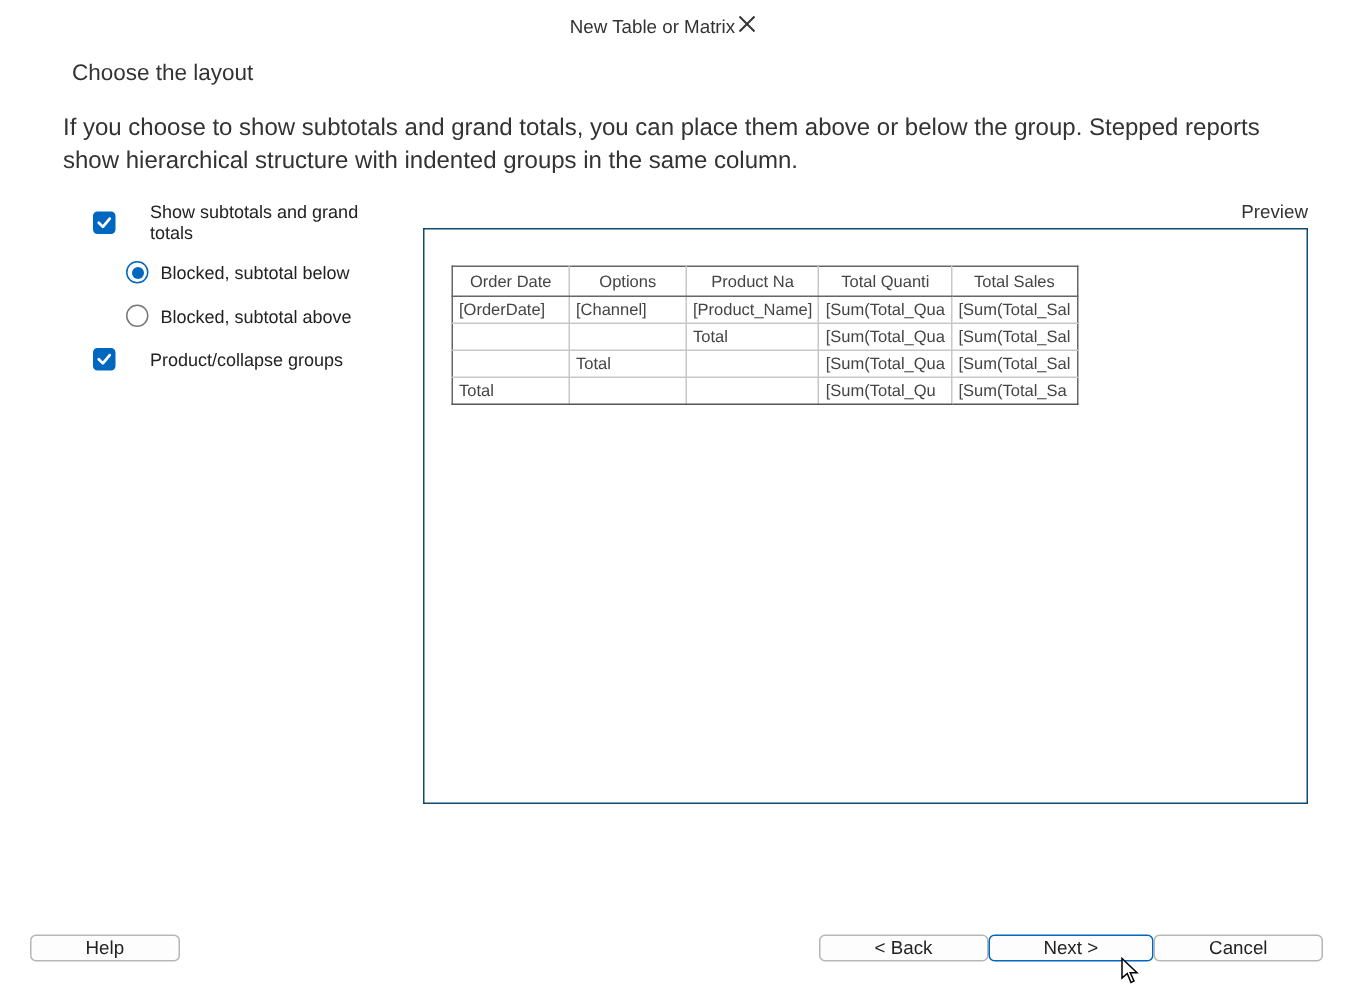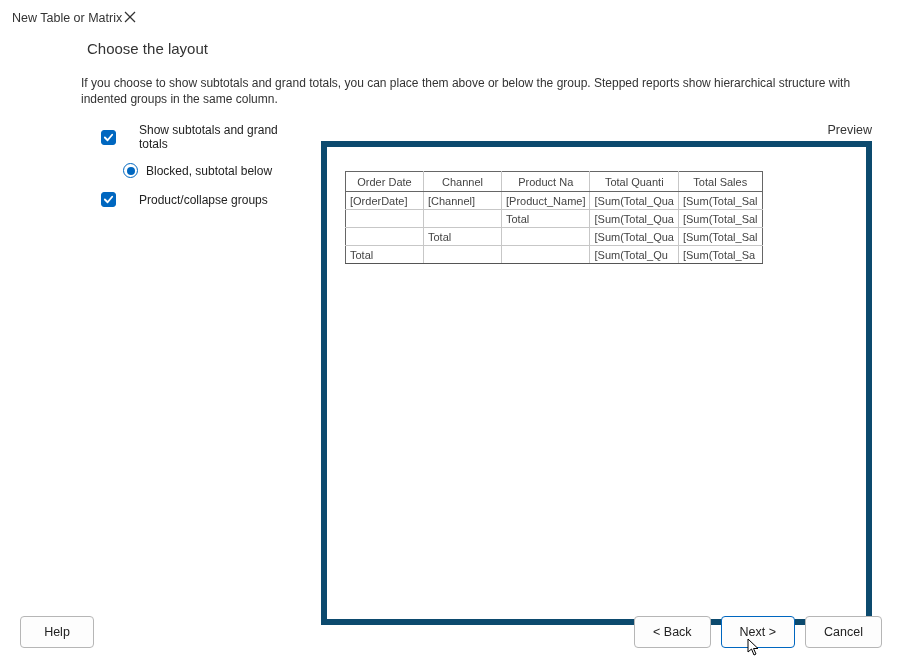--- a/index.html
+++ b/index.html
@@ -12,46 +12,45 @@
     font-size: 12px;
     color: #222;
     background: #fff;
     width: 902px;
     height: 656px;
     position: relative;
     overflow: hidden;
   }
   .titlebar {
     display: flex;
-    justify-content: flex-start;
+    justify-content: center;
     align-items: center;
     padding: 8px 28px 6px 12px;
   }
   .titlebar-title {
     font-size: 12.5px;
     color: #333;
   }
   .close-btn {
     font-size: 16px;
     color: #333;
     cursor: pointer;
     padding: 2px;
     line-height: 1;
   }
   .content {
     padding: 6px 30px 0 48px;
-    margin-left: 39px;
   }
   .heading {
     font-size: 15px;
     color: #333;
     margin-bottom: 18px;
   }
   .description {
-    font-size: 12px;
+    font-size: 16px;
     color: #333;
     margin-left: -6px;
     margin-bottom: 16px;
     line-height: 1.35;
   }
   .body-row {
     display: flex;
     gap: 14px;
   }
   .options-col {
@@ -122,22 +121,22 @@
   .preview-col {
     flex: 1;
   }
   .preview-title {
     text-align: right;
     font-size: 12.5px;
     color: #333;
     margin-bottom: 4px;
   }
   .preview-frame {
-    border: 6px solid #0c4a6e;
-    height: 484px;
+    border: 1px solid #0c4a6e;
+    height: 384px;
     padding: 24px 0 0 0;
     overflow: hidden;
   }
   .preview-inner {
     margin-left: 18px;
     display: inline-block;
   }
 
   table.preview-table {
     border-collapse: collapse;
@@ -181,38 +180,38 @@
 
   .footer {
     position: absolute;
     left: 0; right: 0; bottom: 0;
     height: 48px;
     display: flex;
     align-items: center;
     padding: 0 20px;
   }
   .btn {
-    height: 32px;
-    padding: 0 18px;
+    height: 18px;
+    padding: 0 36px;
     border: 1px solid #b6b6b6;
     border-radius: 4px;
     background: #fdfdfd;
     font-size: 12.5px;
     color: #222;
     display: inline-flex;
     align-items: center;
     justify-content: center;
     cursor: pointer;
     min-width: 74px;
   }
   .btn.primary {
     border: 1.5px solid #0067c0;
   }
   .footer-spacer { flex: 1; }
-  .footer .btn + .btn { margin-left: 10px; }
+  .footer .btn + .btn { margin-left: 0; }
 
   .cursor {
     position: absolute;
     left: 747px;
     top: 638px;
     pointer-events: none;
   }
 </style>
 </head>
 <body>
@@ -240,20 +239,24 @@
               <path d="M2 6 L5 9 L10 3" stroke="#fff" stroke-width="2" fill="none" stroke-linecap="round" stroke-linejoin="round"></path>
             </svg>
         </span>
         <span>Show subtotals and grand totals</span>
       </div>
 
       <div class="radio-group">
         <div class="radio-line">
           <span class="radio selected"></span>
           <span>Blocked, subtotal below</span>
+        </div>
+        <div class="radio-line">
+          <span class="radio"></span>
+          <span>Blocked, subtotal above</span>
         </div>
       </div>
 
       <div class="option-line">
         <span class="chk">
           <svg width="11" height="11" viewBox="0 0 12 12">
               <path d="M2 6 L5 9 L10 3" stroke="#fff" stroke-width="2" fill="none" stroke-linecap="round" stroke-linejoin="round"></path>
             </svg>
         </span>
         <span>Product/collapse groups</span>
@@ -268,21 +271,21 @@
             <colgroup>
               <col class="col-1">
                 <col class="col-2">
                 <col class="col-3">
                 <col class="col-4">
                 <col class="col-5">
             </colgroup>
             <thead>
               <tr>
                 <th>Order Date</th>
-                <th>Channel</th>
+                <th>Options</th>
                 <th>Product Na</th>
                 <th>Total Quanti</th>
                 <th>Total Sales</th>
               </tr>
             </thead>
             <tbody>
               <tr>
                 <td>[OrderDate]</td>
                 <td>[Channel]</td>
                 <td>[Product_Name]</td>

